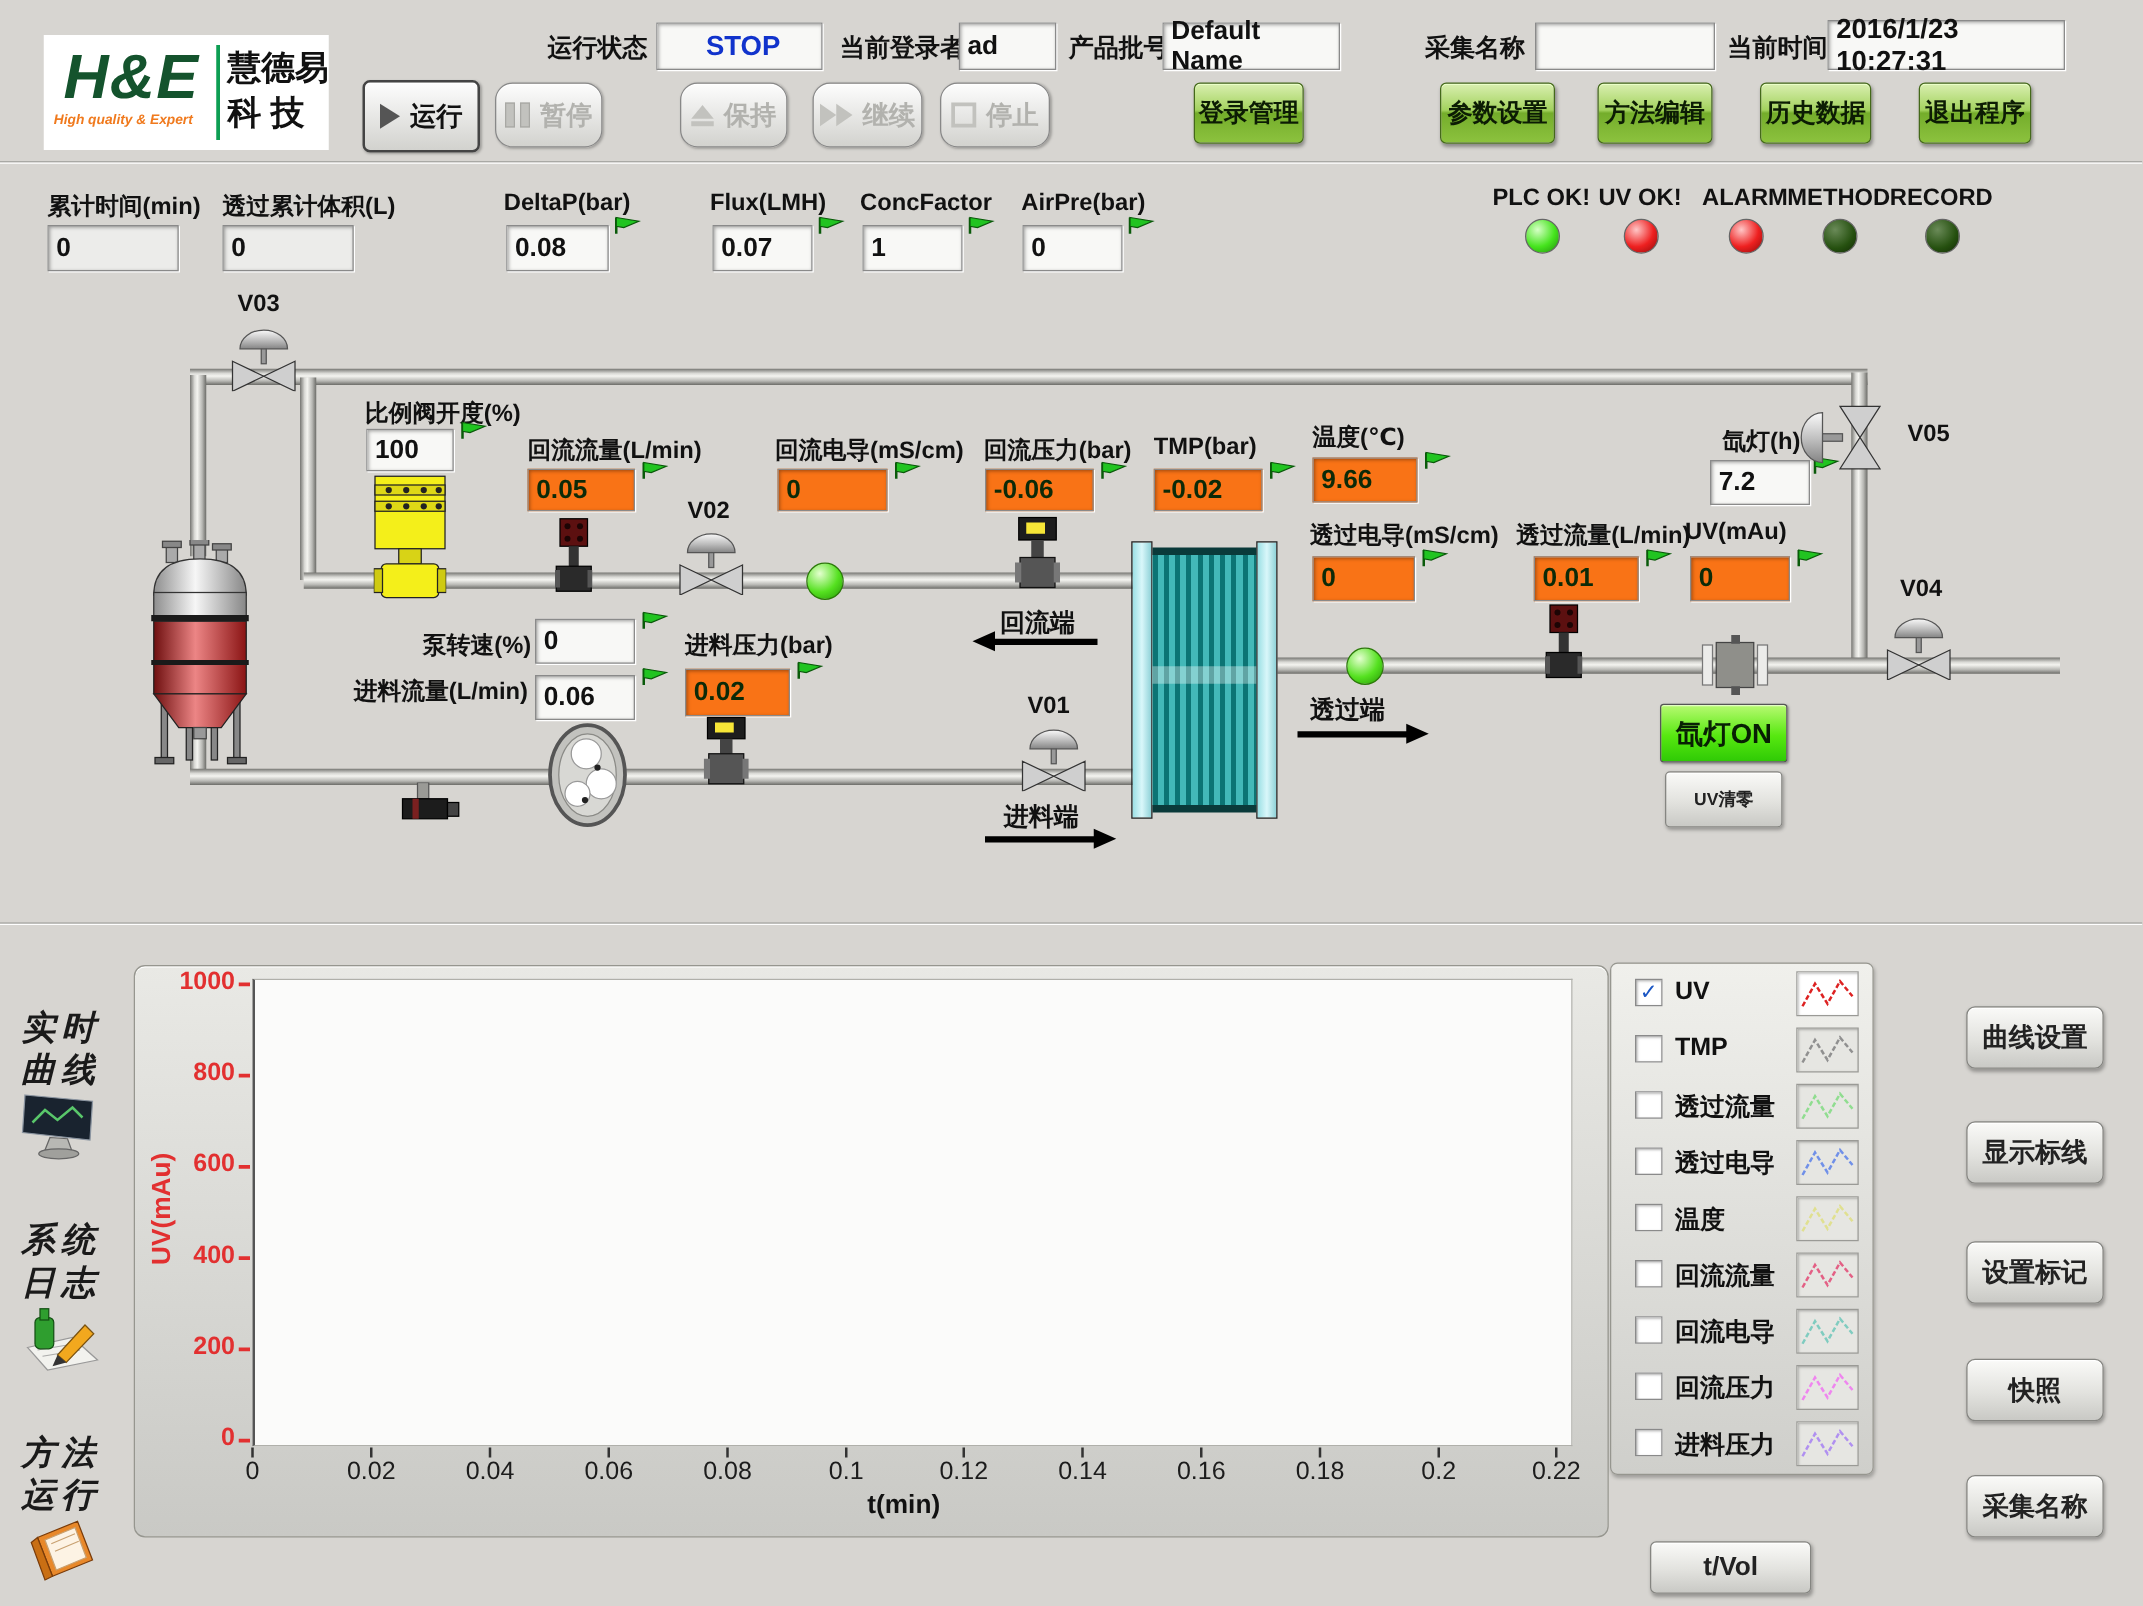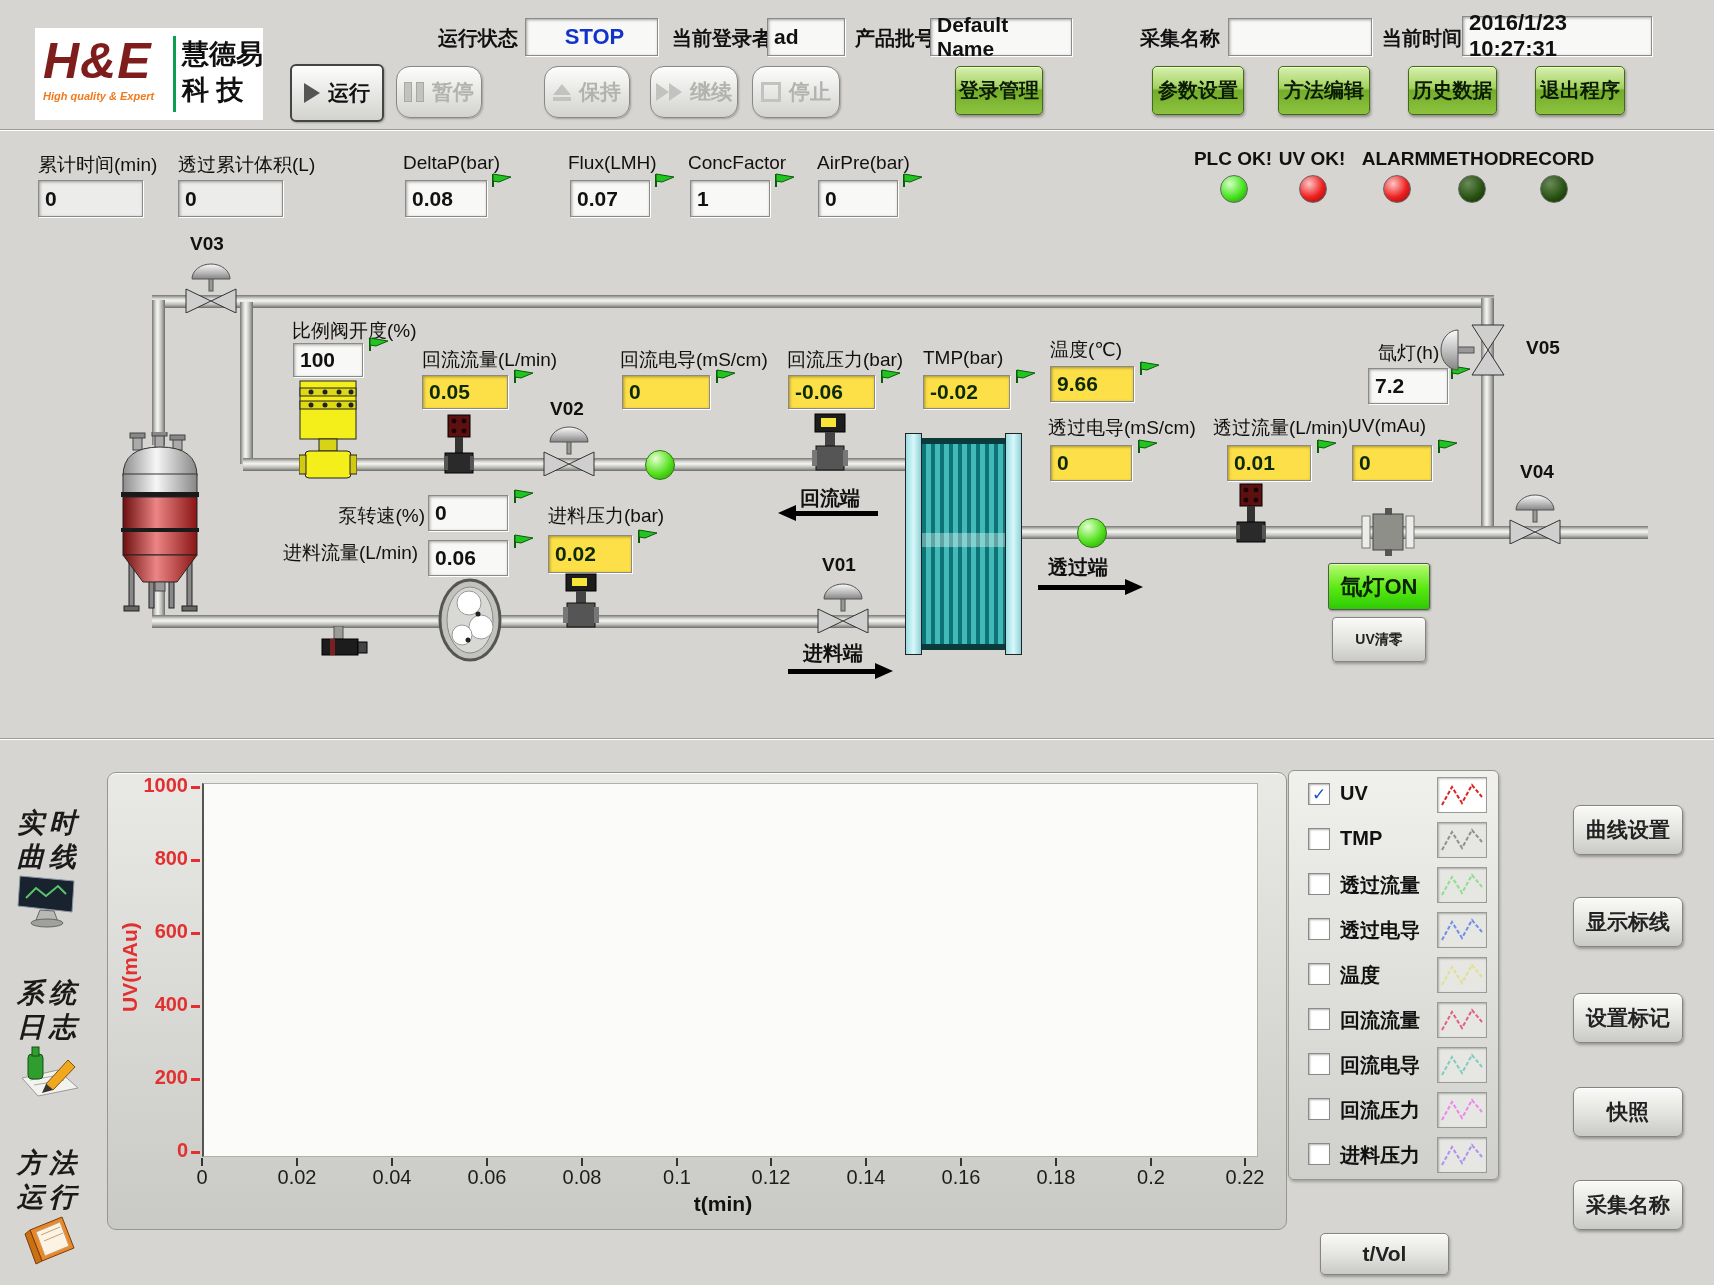--- a/index.html
+++ b/index.html
@@ -1,24 +1,24 @@
 <!DOCTYPE html>
 <html><head>
 <meta charset="utf-8">
 <style>
   html,body{margin:0;padding:0;background:#d7d5d1;}
   #app{position:relative;width:1714px;height:1285px;background:#d7d5d1;overflow:hidden;
        font-family:"Liberation Sans","DejaVu Sans",sans-serif;color:#111;}
   .abs{position:absolute;}
   .hlbl{font-size:20px;font-weight:bold;white-space:nowrap;}
-  .lbl{font-size:19px;font-weight:normal;white-space:nowrap;}
+  .lbl{font-size:19px;font-weight:bold;white-space:nowrap;}
   .fld{position:absolute;background:#f8f8f6;border:1px solid #8a8a8a;
        box-shadow:inset 1px 1px 3px rgba(0,0,0,.35), 1px 1px 0 #fff;
        display:flex;align-items:center;padding-left:6px;font-size:21px;font-weight:bold;box-sizing:border-box;}
-  .fld.green{background:#fde047;color:#0c2a08;}
+  .fld.green{background:#f97316;color:#0c2a08;}
   .fld.pale{background:#ececea;}
   .groove{position:absolute;border-top:1px solid #9a9a96;border-bottom:1px solid #ffffff;height:0;}
   .gbtn{position:absolute;border:1px solid #44691a;border-radius:5px;cursor:pointer;
         background:linear-gradient(180deg,#d9efb0 0%,#a3d25e 45%,#74ad2b 50%,#8cc23e 100%);
         box-shadow:inset 0 1px 0 #eaffc8,1px 2px 3px rgba(0,0,0,.35);
         font-size:20px;font-weight:bold;color:#0c1c04;display:flex;align-items:center;justify-content:center;}
   .tbtn{position:absolute;border:1px solid #888;border-radius:6px;
         background:linear-gradient(180deg,#fdfdfd,#d2d2ce);
         box-shadow:inset 0 1px 0 #fff,1px 1px 2px rgba(0,0,0,.25);
         display:flex;align-items:center;justify-content:center;gap:8px;font-size:21px;font-weight:bold;}
@@ -74,21 +74,21 @@
   .leglbl{position:absolute;font-size:20px;font-weight:bold;white-space:nowrap;}
   .legline{position:absolute;width:48px;height:34px;background:#e6e6e2;border:1px solid #9a9a96;
         box-shadow:inset 1px 1px 2px rgba(0,0,0,.25);}
   .legline.sel{background:#fff;}
   
   .side-label{position:absolute;font-family:"DejaVu Serif","Liberation Serif",serif;font-style:italic;font-weight:bold;
         font-size:27px;line-height:1.25;letter-spacing:5px;text-align:center;color:#1a1a1a;white-space:pre-line;}
   
   #logo{position:absolute;left:35px;top:28px;width:228px;height:92px;background:#fff;display:flex;}
   #logoBrand{width:128px;padding:4px 0 0 8px;}
-  #logoBrand .be{color:#7f1d1d;font-style:italic;font-weight:bold;font-size:50px;line-height:58px;letter-spacing:1px;}
+  #logoBrand .be{color:#14532d;font-style:italic;font-weight:bold;font-size:50px;line-height:58px;letter-spacing:1px;text-align:center;}
   #logoBrand .tg{color:#f07a1e;font-style:italic;font-weight:bold;font-size:11px;white-space:nowrap;}
   #logoSep{width:3px;background:#0d9e53;margin:8px 6px;}
   #logoCn{padding-top:8px;font-weight:bold;font-size:27px;line-height:36px;white-space:nowrap;}
   .sensor{position:absolute;}
 </style>
 </head>
 <body>
 
 <div id="app">
 

